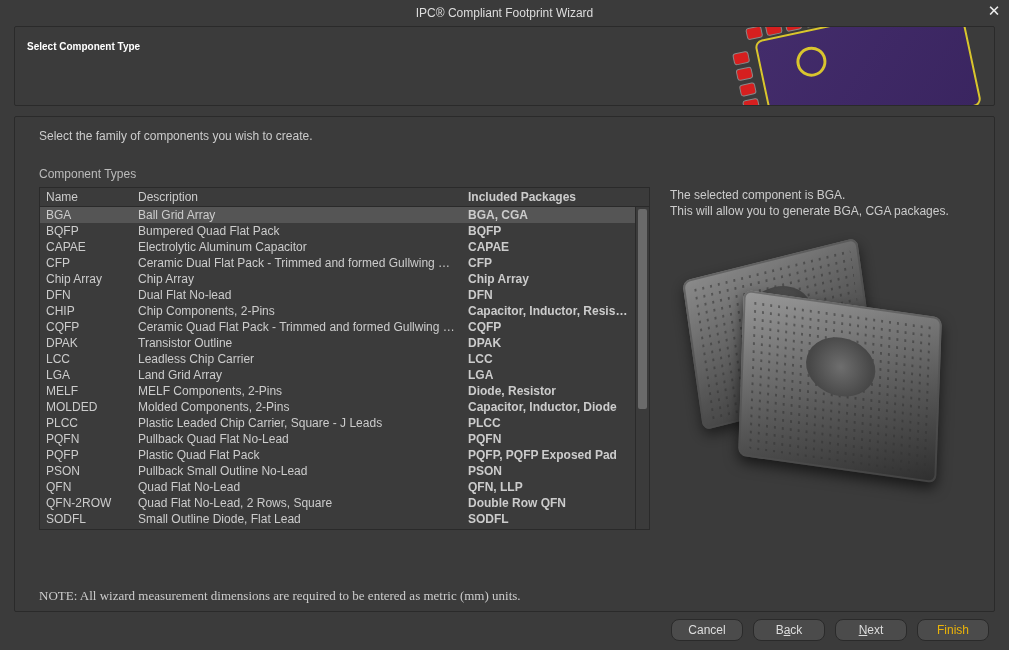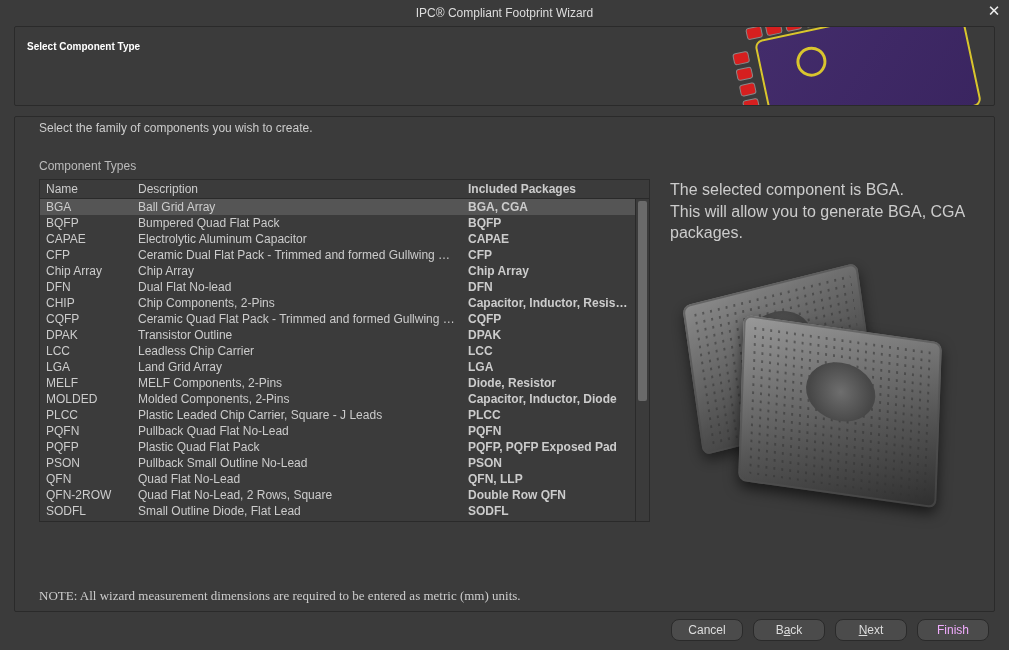--- a/index.html
+++ b/index.html
@@ -58,21 +58,21 @@
   .pad-row { position: absolute; display: flex; gap: 4px; }
   .pad {
     width: 16px; height: 12px; border-radius: 3px;
     background: #d61f1f; border: 1px solid #888;
     font-size: 5px; color: #fff; text-align: center; line-height: 12px;
   }
   .content {
     margin: 10px 14px 0 14px;
     border: 1px solid #2a2a2a;
     border-radius: 2px;
-    padding: 4px 24px 20px 24px;
+    padding: 12px 24px 20px 24px;
     height: 496px;
     position: relative;
     background: #3b3b3b;
   }
   .instr { color: #ccc; margin-bottom: 24px; }
   .group-label { color: #bbb; margin-bottom: 6px; }
   .main-cols { display: flex; gap: 20px; }
   .table-wrap {
     width: 662px; border: 1px solid #2a2a2a;
     position: relative;
@@ -92,21 +92,21 @@
   .tr.selected { background: #555; }
   .scrollbar {
     position: absolute; right: 0; top: 19px; bottom: 0; width: 14px;
     background: #3b3b3b; border-left: 1px solid #2a2a2a;
   }
   .scroll-thumb {
     position: absolute; left: 2px; right: 2px; top: 2px; height: 200px;
     background: #6a6a6a; border-radius: 2px;
   }
   .side-panel { flex: 1; color: #ccc; position: relative; }
-  .side-text { font-size: 16px; line-height: 1.35; }
+  .side-text { font-size: 12px; line-height: 1.35; }
   .preview {
     margin-top: 30px; width: 300px; height: 230px; position: relative;
   }
   .note { position: absolute; left: 24px; bottom: 7px; color: #ccc; font-size: 13px; font-family: Liberation Serif, serif; }
 
   .chip3d {
     position: absolute; border-radius: 8px;
     background: linear-gradient(160deg,#9a9a9a 0%,#565656 60%,#2e2e2e 100%);
     box-shadow: 0 6px 14px rgba(0,0,0,0.6), inset 0 0 0 2px rgba(80,80,80,0.6);
   }
@@ -131,21 +131,21 @@
     height: 40px; display: flex; justify-content: flex-end;
     align-items: center; gap: 10px; padding-right: 20px;
   }
   .btn {
     min-width: 72px; height: 22px; padding: 0 12px;
     background: #4b4b4b; border: 1px solid #2a2a2a;
     color: #ddd; font-size: 12px; border-radius: 8px;
     display: inline-flex; align-items: center; justify-content: center;
     cursor: pointer;
   }
-  .btn.disabled { color: #f0abfc; cursor: default; }
+  .btn.disabled { color: #eab308; cursor: default; }
   .mn { text-decoration: underline; text-underline-offset: 1px; }
 </style>
 </head>
 <body>
 
 <div class="titlebar">
   <span class="title">IPC® Compliant Footprint Wizard</span>
   <span class="close">✕</span>
 </div>
 

